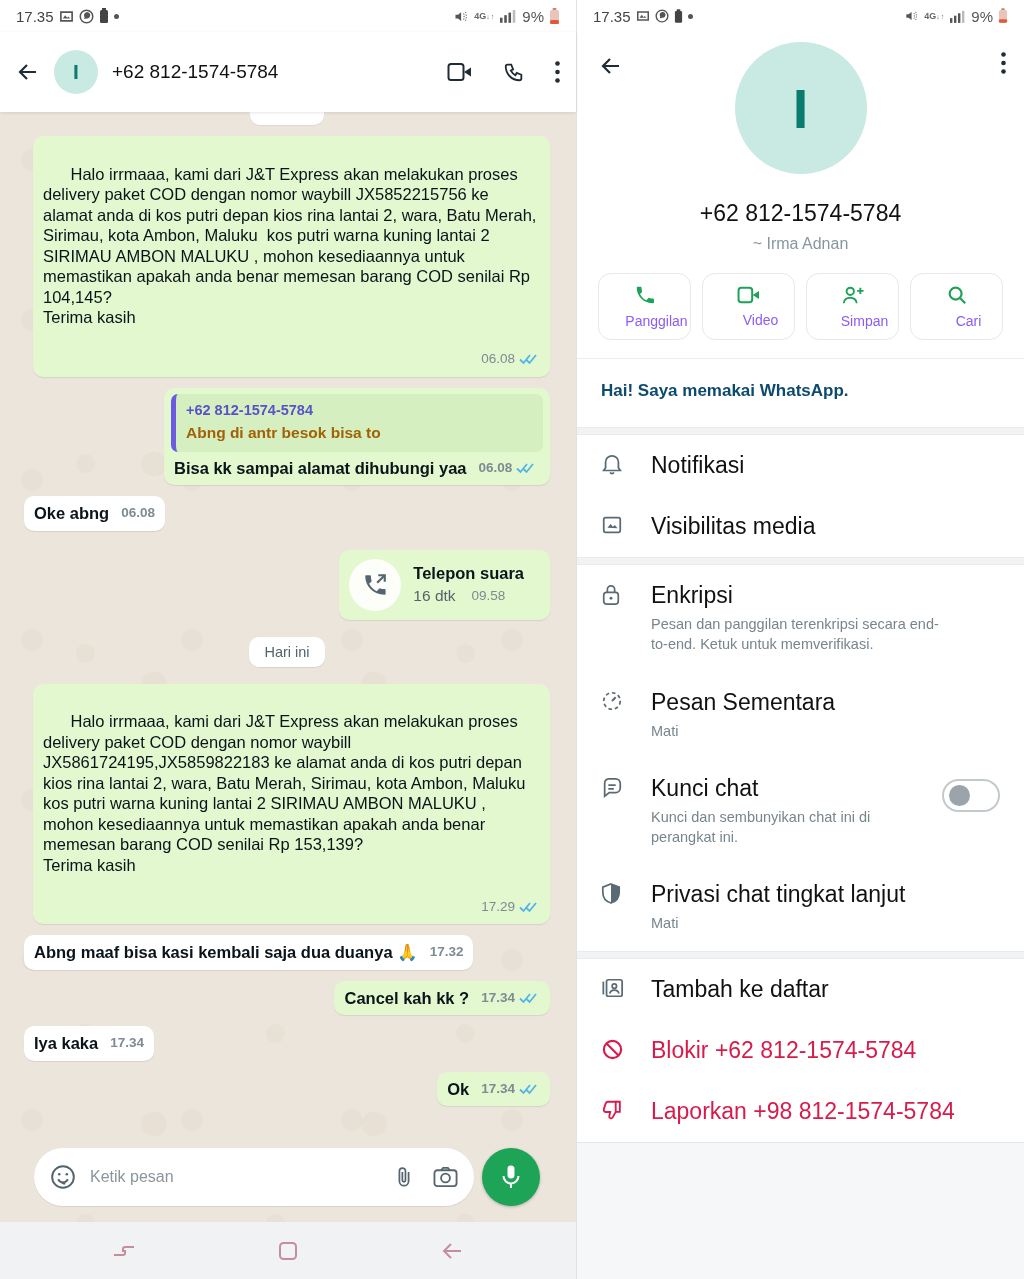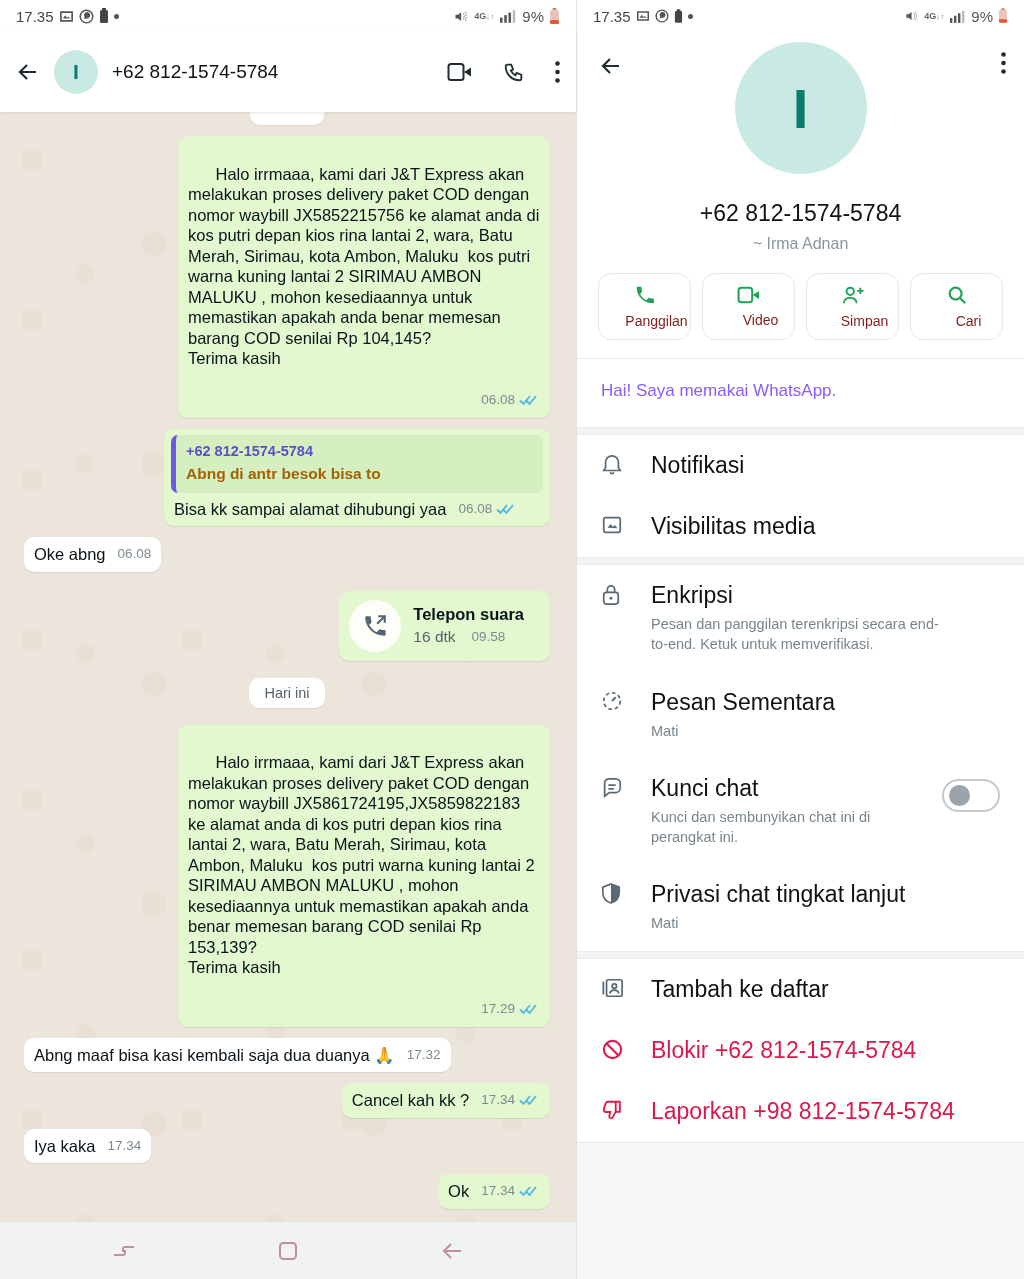--- a/index.html
+++ b/index.html
@@ -31,24 +31,24 @@
       #ece5dc;
     background-size:160px 160px, 220px 220px, 190px 190px, auto; }
 
   .chip-partial { align-self:center; width:74px; height:13px; background:#fff; border-radius:0 0 10px 10px; box-shadow:0 1px 1px rgba(0,0,0,.06); flex:0 0 auto; }
   .chip { align-self:center; background:#fff; color:#54636c; font-size:14.5px; padding:7px 15px; border-radius:10px; box-shadow:0 1px 1px rgba(0,0,0,.08); flex:0 0 auto; }
 
   .bubble { border-radius:10px; padding:7px 10px; font-size:16.5px; line-height:20.5px; color:#0b141a; box-shadow:0 1px 1px rgba(0,0,0,.09); position:relative; flex:0 0 auto; }
   .out { background:#e3f8cf; align-self:flex-end; }
   .in  { background:#fff; align-self:flex-start; }
   .prewrap { white-space:pre-wrap; }
-  .wide { width:372px; padding-bottom:8px; }
+  .wide { width:517px; padding-bottom:8px; }
   .meta { display:inline-flex; align-items:center; gap:4px; font-size:13.5px; color:#7d8b92; }
   .meta-abs { position:absolute; right:10px; bottom:7px; }
-  .row-end { display:flex; align-items:flex-end; gap:12px; }
+  .row-end { display:flex; align-items:flex-end; gap:12px;font-weight:bold; }
   .ticks { display:inline-flex; }
 
   .quote { background:#d6efc1; border-left:5px solid #6a5be0; border-radius:7px; padding:6px 10px 8px 10px; margin:-1px -3px 6px -3px; }
   .quote-name { color:#5a50c8; font-weight:bold; font-size:14.5px; margin-bottom:3px; }
   .quote-text { color:#a16207; font-size:15.5px;font-weight:bold; }
 
   .call-bubble { display:flex; align-items:center; gap:12px; padding:9px 26px 9px 10px; }
   .call-circle { width:52px; height:52px; border-radius:50%; background:#fdfef9; display:flex; align-items:center; justify-content:center; color:#54656f; }
   .call-title { font-weight:bold; font-size:16.5px; }
   .call-sub { display:flex; align-items:flex-end; gap:16px; margin-top:3px; }
@@ -66,26 +66,26 @@
   
   .panel-right { width:448px; height:1279px; background:#fff; display:flex; flex-direction:column; border-left:1px solid #e2e2e2; overflow:hidden; }
   .p-top { position:relative; height:160px; flex:0 0 auto; }
   .p-back { position:absolute; left:22px; top:22px; color:#1f2c33; }
   .p-menu { position:absolute; right:18px; top:20px; color:#1f2c33; }
   .avatar-lg { position:absolute; left:50%; top:10px; transform:translateX(-50%); width:132px; height:132px; border-radius:50%; background:#c9e9e3; color:#0a7b6d; display:flex; align-items:center; justify-content:center; font-size:56px; font-weight:bold; }
   .p-title { text-align:center; font-size:23px; color:#111; margin-top:8px; }
   .p-sub { text-align:center; font-size:16px; color:#8696a0; margin-top:8px; }
   .actions { display:flex; justify-content:center; gap:11px; margin:20px 0 18px; }
   .action-btn { width:93px; height:67px; border:1px solid #e6e8ea; border-radius:13px; display:flex; flex-direction:column; align-items:center; justify-content:center; gap:7px; background:#fff; color:#1fa158; }
-  .action-lbl { font-size:14px; color:#7f1d1d;margin-left:24px; }
+  .action-lbl { font-size:14px; color:#8b5cf6;margin-left:24px; }
 
   .divider-band { height:8px; background:#f1f3f5; border-top:1px solid #e9ebed; border-bottom:1px solid #e9ebed; flex:0 0 auto; }
   .divider-thin { height:1px; background:#ececec; flex:0 0 auto; }
 
-  .about { padding:22px 24px 26px; font-size:17px; color:#8b5cf6; }
+  .about { padding:22px 24px 26px; font-size:17px; color:#0c4a6e;font-weight:bold; }
 
   .li { display:flex; align-items:flex-start; gap:26px; padding:17px 24px; }
   .li-icon { width:24px; color:#5a6a74; flex:0 0 auto; display:flex; margin-top:1px; }
   .li-body { flex:1; }
   .li-title { font-size:23px; color:#111; }
   .li-sub { font-size:14.5px; color:#78858d; margin-top:5px; line-height:1.4; max-width:300px; }
   .li-red .li-title { color:#d81b4a; }
   .li-red .li-icon { color:#d81b4a; }
 
   .toggle { width:58px; height:33px; border:2px solid #c3cace; border-radius:17px; background:#fff; position:relative; flex:0 0 auto; margin-top:4px; }

